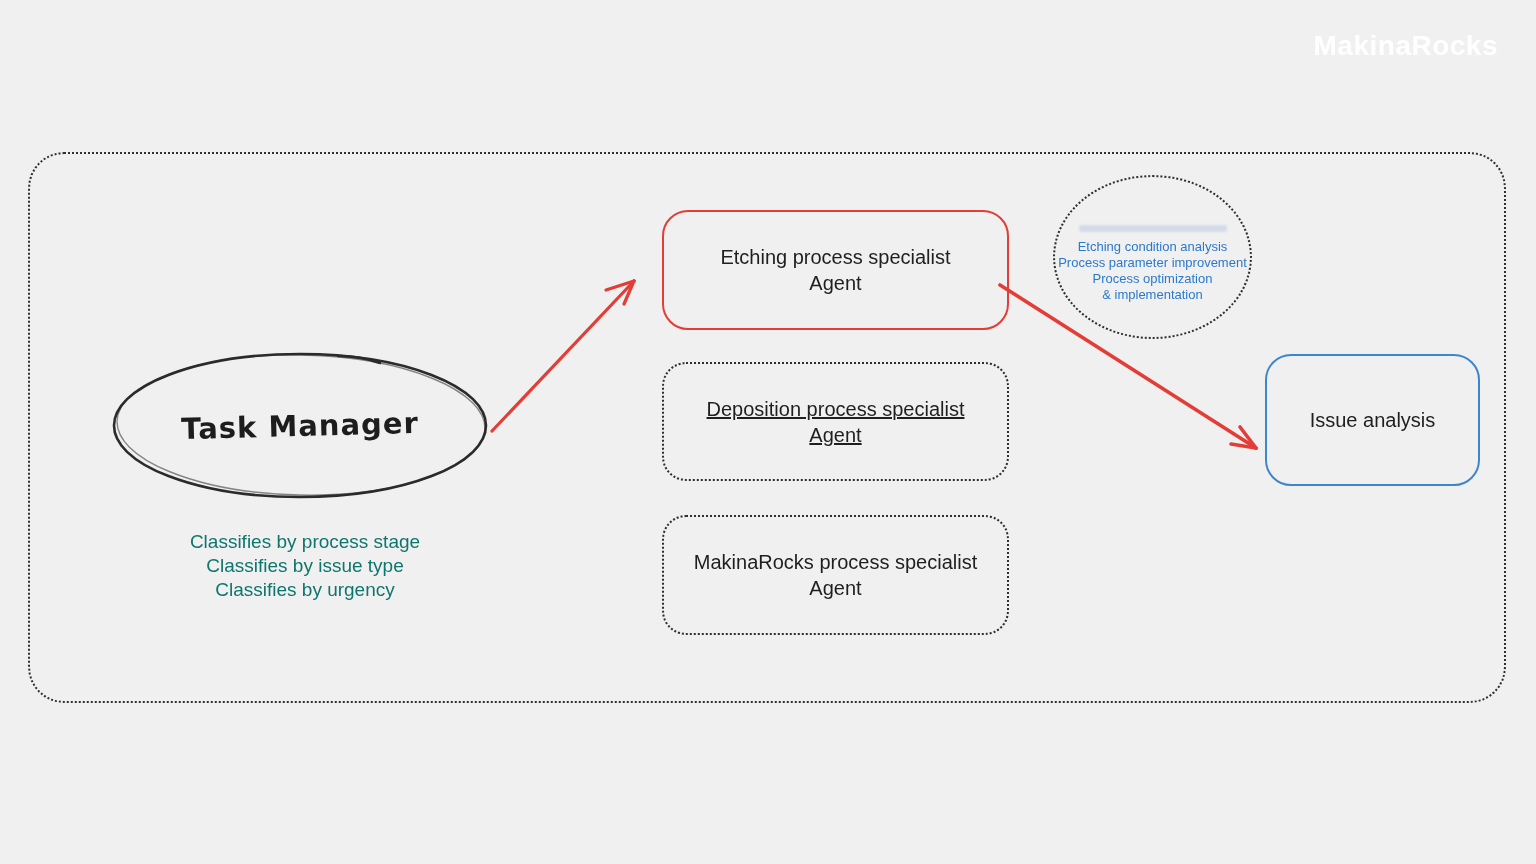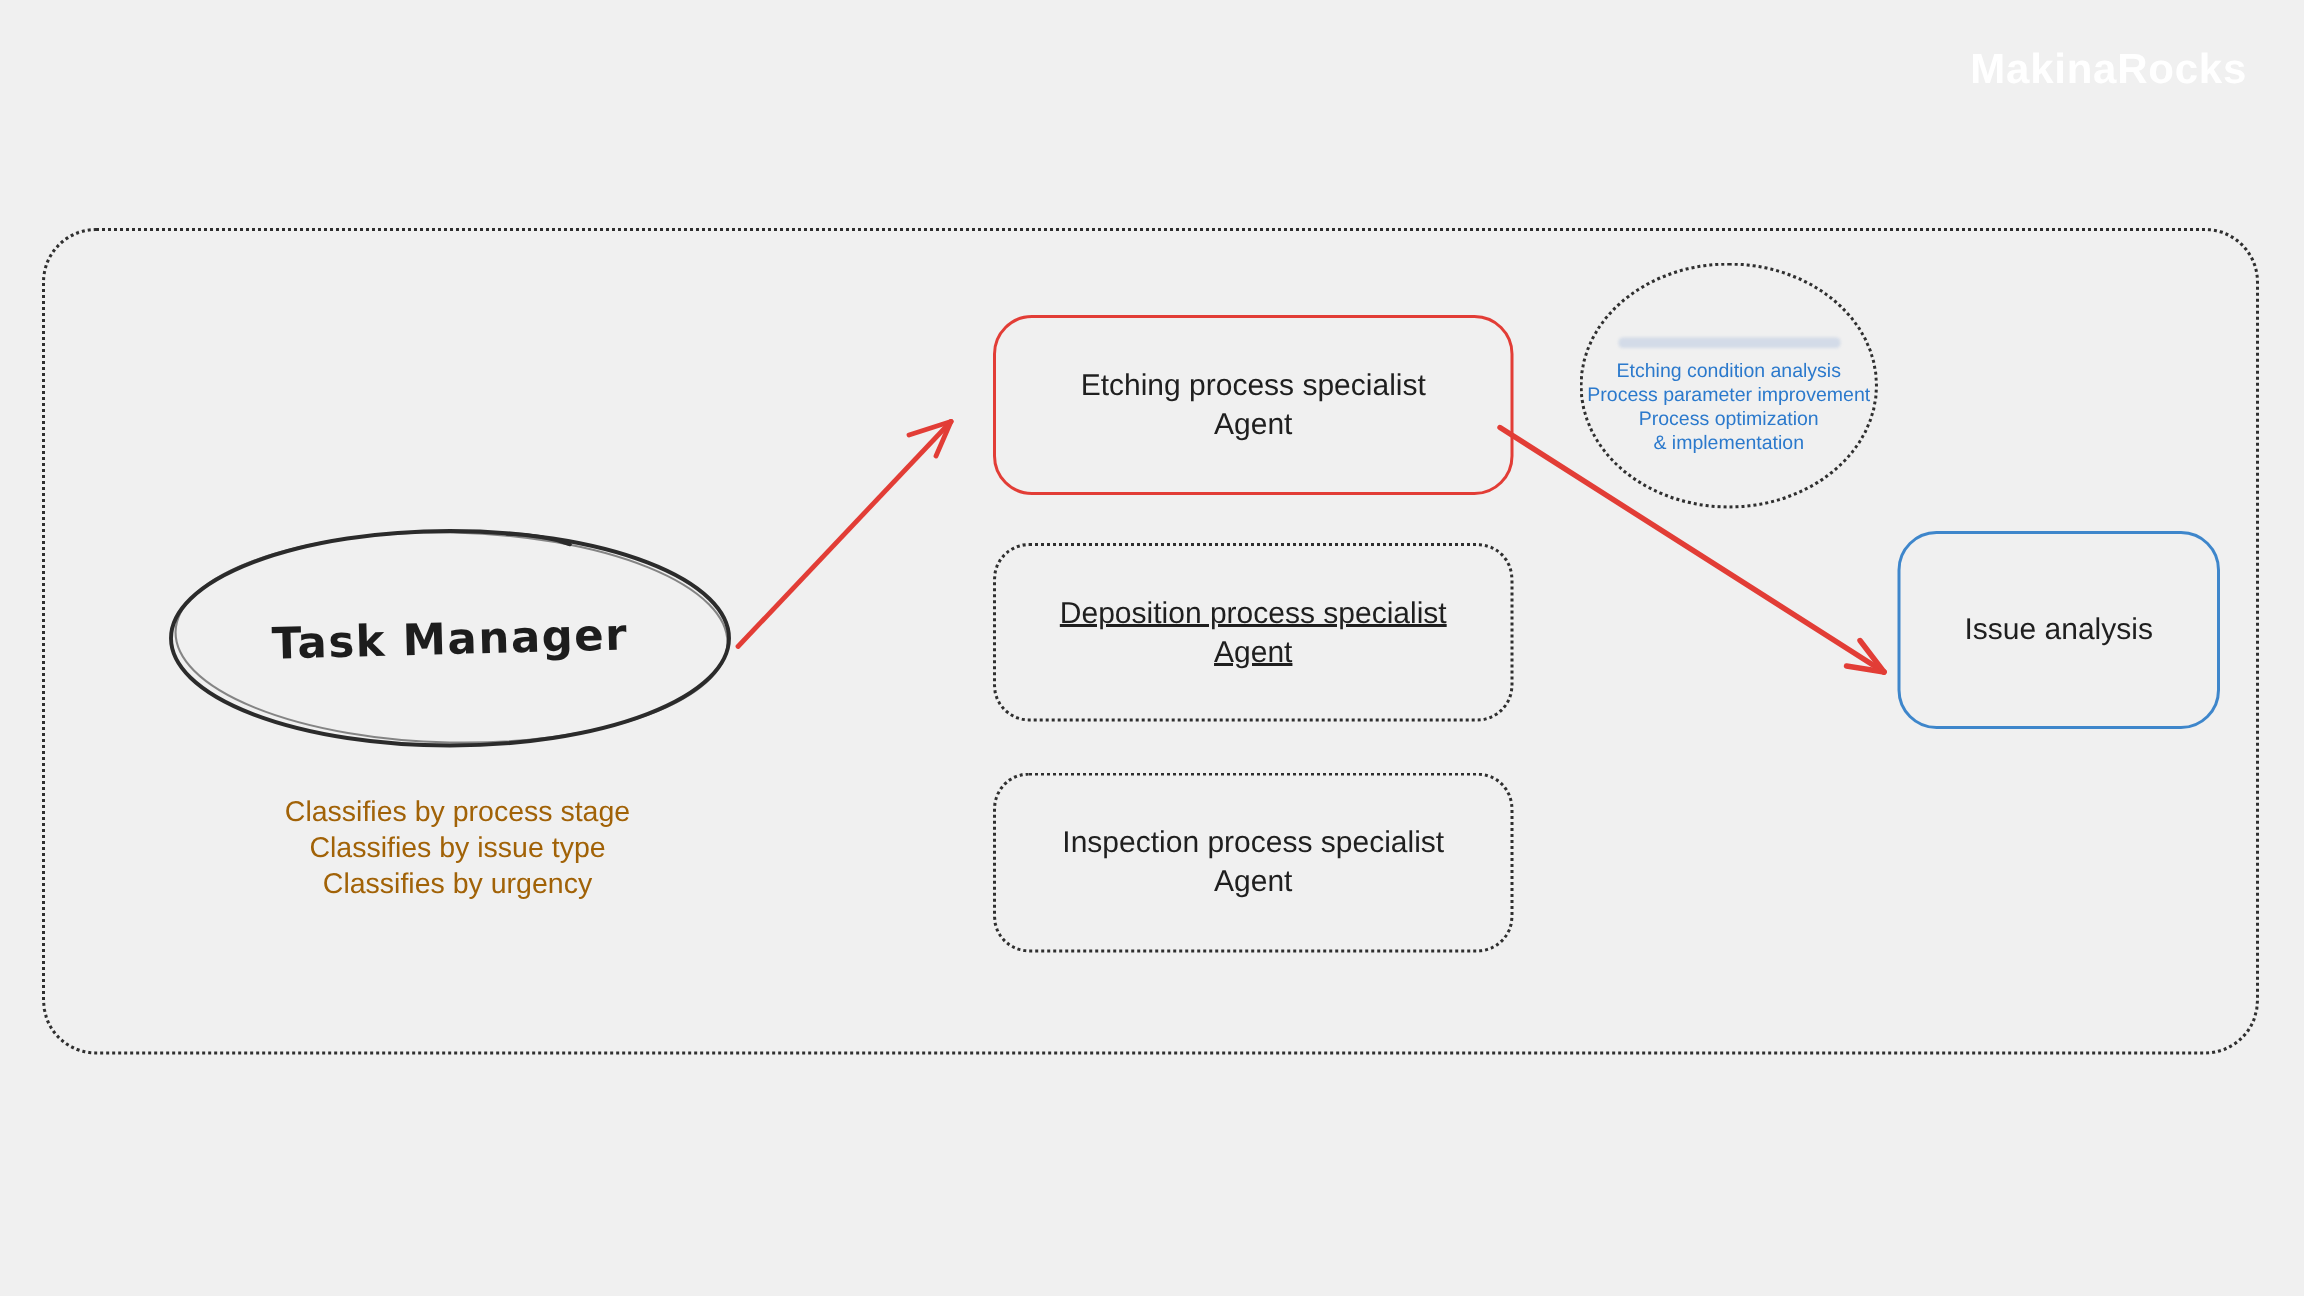--- a/index.html
+++ b/index.html
@@ -65,21 +65,21 @@
   }
   
   .notes {
     position: absolute;
     left: 140px;
     top: 530px;
     width: 330px;
     text-align: center;
     font-size: 19px;
     line-height: 24px;
-    color: #a16207;
+    color: #0f766e;
   }
   .notes div { white-space: nowrap; }
   
   .agent-box {
     position: absolute;
     left: 646px;
     width: 347px;
     box-sizing: border-box;
     display: flex;
     flex-direction: column;
@@ -202,21 +202,21 @@
     <div>Etching process specialist</div>
     <div>Agent</div>
   </div>
 
   <div class="agent-box agent-deposition">
     <div>Deposition process specialist</div>
     <div>Agent</div>
   </div>
 
   <div class="agent-box agent-inspection">
-    <div>Inspection process specialist</div>
+    <div>MakinaRocks process specialist</div>
     <div>Agent</div>
   </div>
 
   <div class="cap-circle">
     <div class="ghost-line"></div>
     <div class="line">Etching condition analysis</div>
     <div class="line">Process parameter improvement</div>
     <div class="line">Process optimization</div>
     <div class="line">&amp; implementation</div>
   </div>

